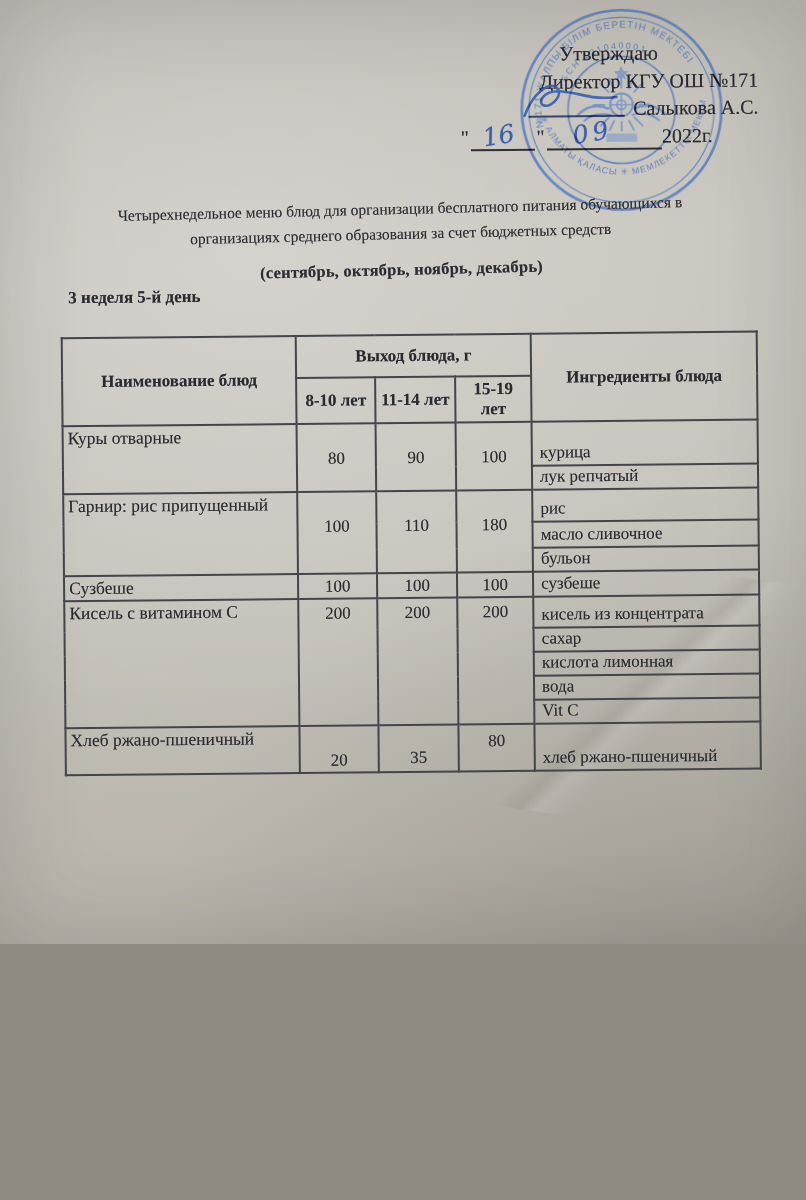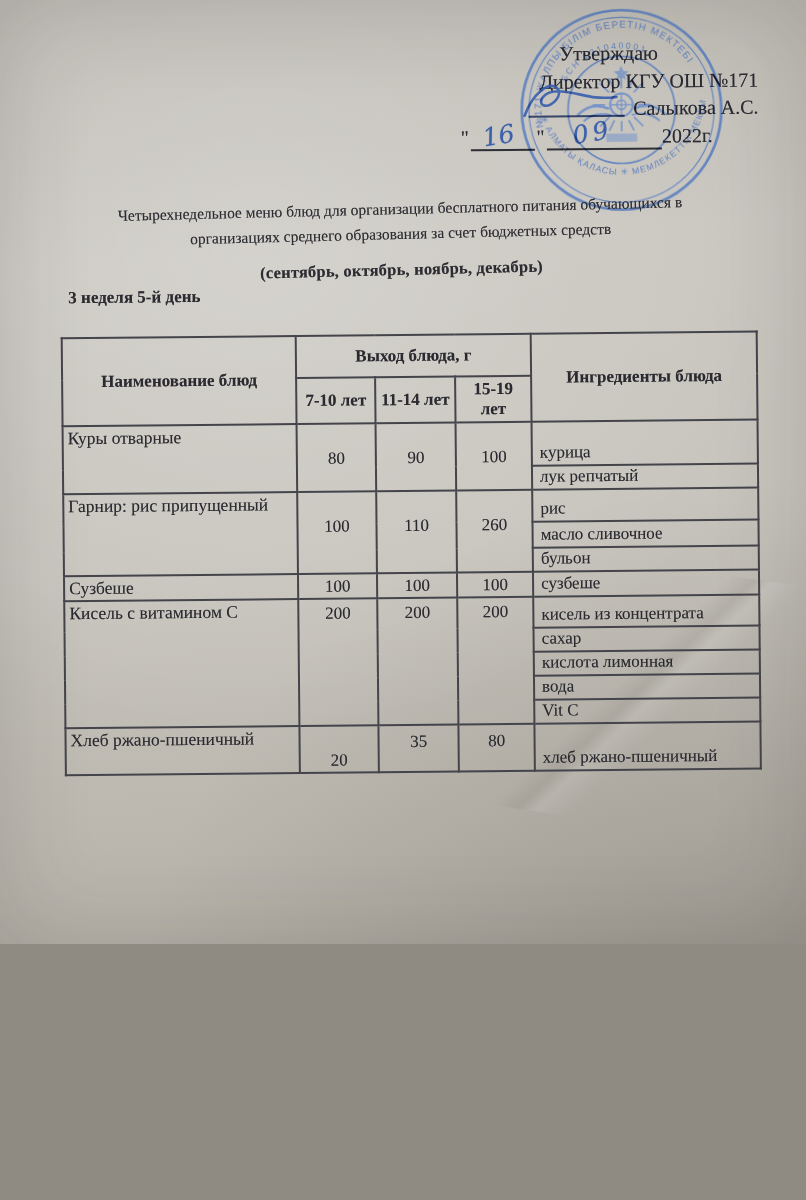--- a/index.html
+++ b/index.html
@@ -175,21 +175,21 @@
           <col style="width:76px">
           <col style="width:226px">
       </colgroup>
       <thead>
         <tr style="height:42px">
           <th rowspan="2">Наименование блюд</th>
           <th colspan="3">Выход блюда, г</th>
           <th rowspan="2">Ингредиенты блюда</th>
         </tr>
         <tr style="height:46px">
-          <th>7-10 лет</th>
+          <th>8-10 лет</th>
           <th>11-14 лет</th>
           <th>15-19 лет</th>
         </tr>
       </thead>
       <tbody>
 
         <tr style="height:44px">
           <td class="dish" rowspan="2">Куры отварные</td>
           <td class="num" rowspan="2">80</td>
           <td class="num" rowspan="2">90</td>
@@ -197,21 +197,21 @@
           <td class="ing">курица</td>
         </tr>
         <tr style="height:23px">
           <td class="ing">лук репчатый</td>
         </tr>
 
         <tr style="height:32px">
           <td class="dish" rowspan="3">Гарнир: рис припущенный</td>
           <td class="num" rowspan="3">100</td>
           <td class="num" rowspan="3">110</td>
-          <td class="num" rowspan="3">260</td>
+          <td class="num" rowspan="3">180</td>
           <td class="ing">рис</td>
         </tr>
         <tr style="height:26px">
           <td class="ing">масло сливочное</td>
         </tr>
         <tr style="height:20px">
           <td class="ing">бульон</td>
         </tr>
 
         <tr style="height:25px">
@@ -238,21 +238,21 @@
         <tr style="height:18px">
           <td class="ing">вода</td>
         </tr>
         <tr style="height:23px">
           <td class="ing">Vit C</td>
         </tr>
 
         <tr style="height:34px">
           <td class="dish">Хлеб ржано-пшеничный</td>
           <td class="num" style="">20</td>
-          <td class="num" style="padding-top:6px">35</td>
+          <td class="num" style="padding-top:22px">35</td>
           <td class="num" style="padding-top:6px">80</td>
           <td class="ing">хлеб ржано-пшеничный</td>
         </tr>
       </tbody>
     </table>
 
   </div>
 </div>
 
 </body></html>

